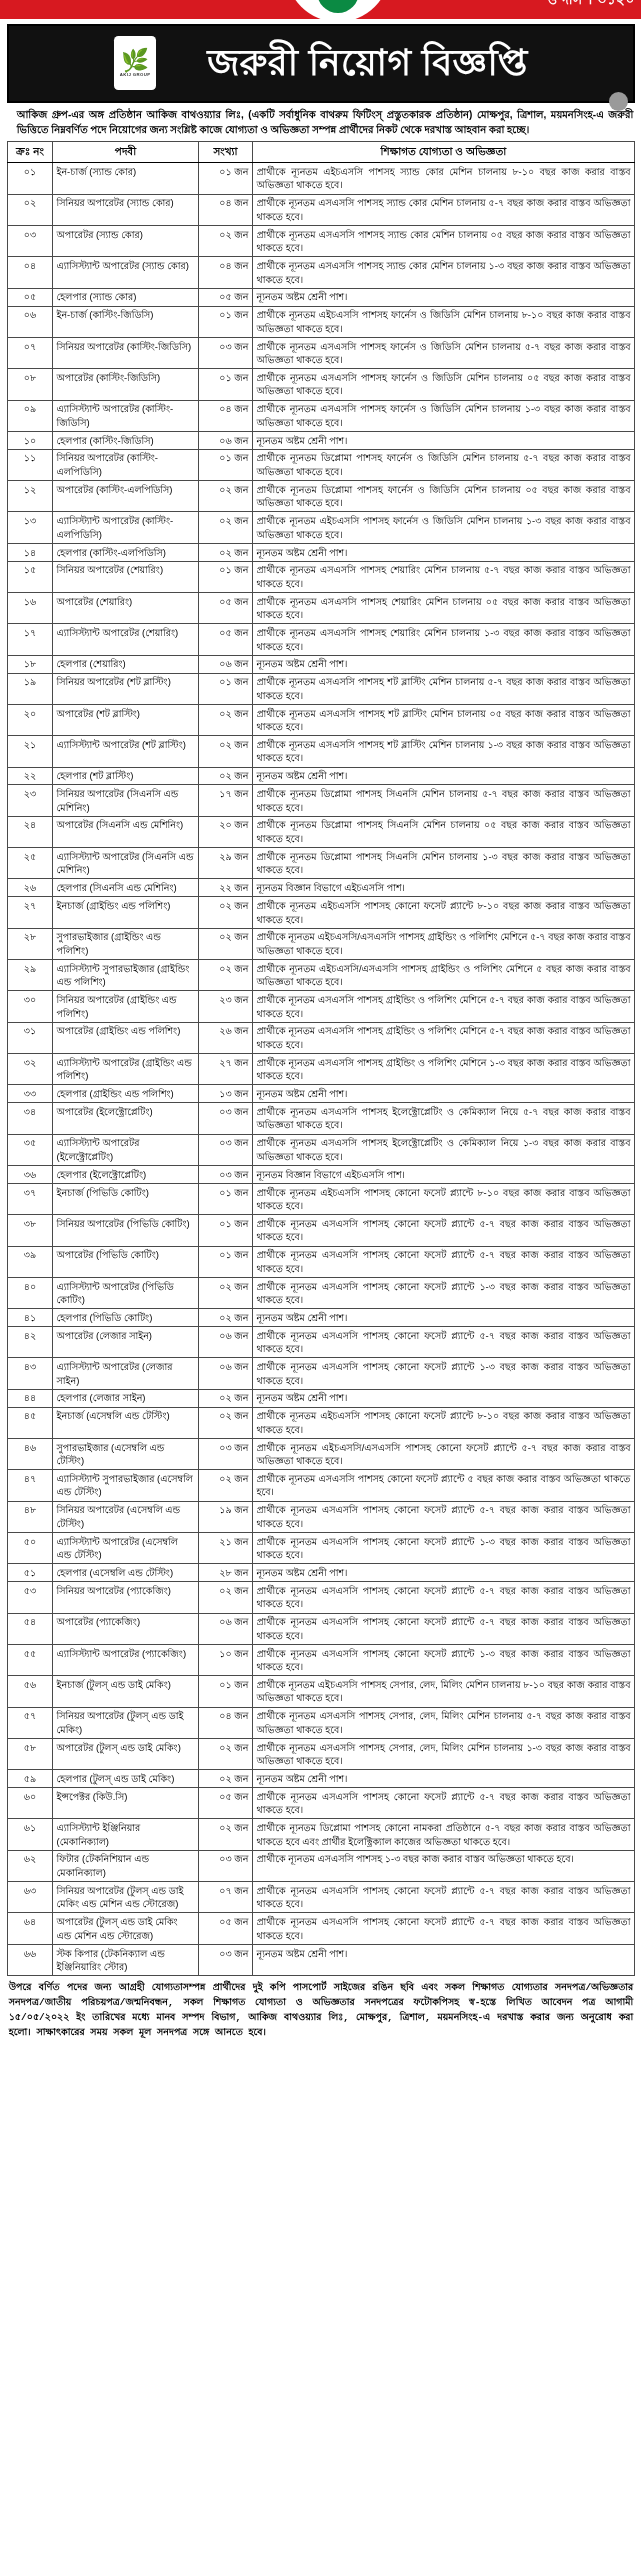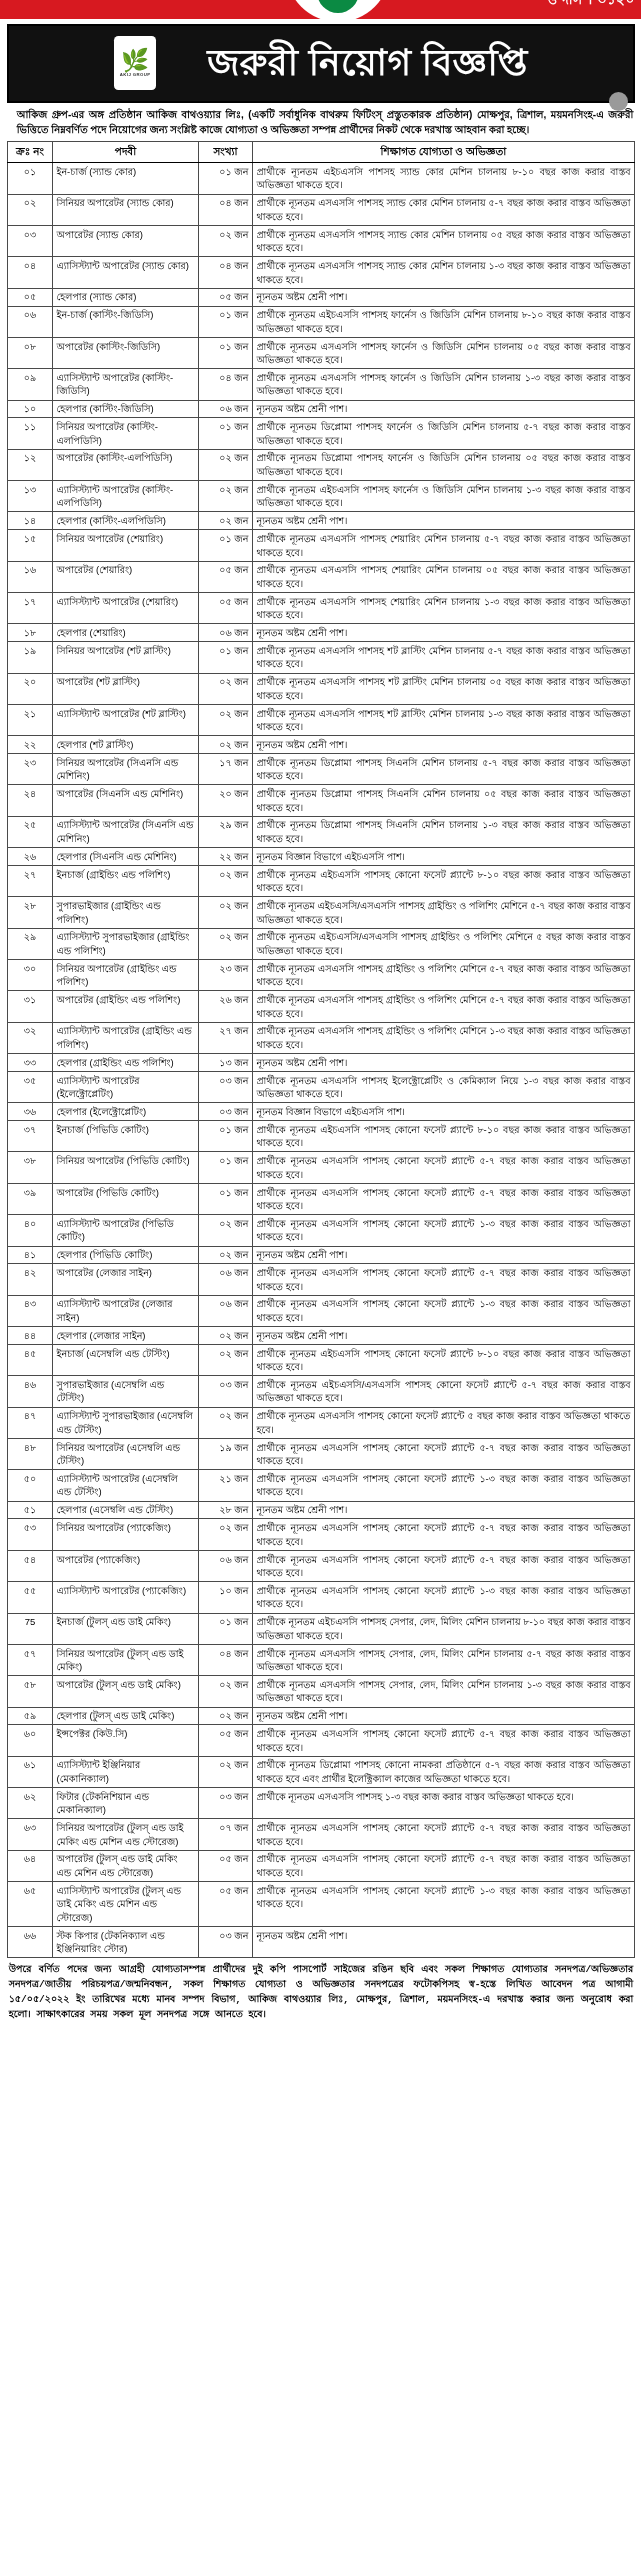--- a/index.html
+++ b/index.html
@@ -236,20 +236,26 @@
             <td class="count">০৫ জন</td>
             <td class="qual">ন্যূনতম অষ্টম শ্রেনী পাশ।</td>
           </tr>
           <tr>
             <td class="sl">০৬</td>
             <td class="post">ইন-চার্জ (কাস্টিং-জিডিসি)</td>
             <td class="count">০১ জন</td>
             <td class="qual">প্রার্থীকে ন্যূনতম এইচএসসি পাশসহ ফার্নেস ও জিডিসি মেশিন চালনায় ৮-১০ বছর কাজ করার বাস্তব অভিজ্ঞতা থাকতে হবে।</td>
           </tr>
           <tr>
+            <td class="sl">০৭</td>
+            <td class="post">সিনিয়র অপারেটর (কাস্টিং-জিডিসি)</td>
+            <td class="count">০৩ জন</td>
+            <td class="qual">প্রার্থীকে ন্যূনতম এসএসসি পাশসহ ফার্নেস ও জিডিসি মেশিন চালনায় ৫-৭ বছর কাজ করার বাস্তব অভিজ্ঞতা থাকতে হবে।</td>
+          </tr>
+          <tr>
             <td class="sl">০৮</td>
             <td class="post">অপারেটর (কাস্টিং-জিডিসি)</td>
             <td class="count">০১ জন</td>
             <td class="qual">প্রার্থীকে ন্যূনতম এসএসসি পাশসহ ফার্নেস ও জিডিসি মেশিন চালনায় ০৫ বছর কাজ করার বাস্তব অভিজ্ঞতা থাকতে হবে।</td>
           </tr>
           <tr>
             <td class="sl">০৯</td>
             <td class="post">এ্যাসিস্ট্যান্ট অপারেটর (কাস্টিং-জিডিসি)</td>
             <td class="count">০৪ জন</td>
             <td class="qual">প্রার্থীকে ন্যূনতম এসএসসি পাশসহ ফার্নেস ও জিডিসি মেশিন চালনায় ১-৩ বছর কাজ করার বাস্তব অভিজ্ঞতা থাকতে হবে।</td>
@@ -392,20 +398,26 @@
             <td class="count">২৭ জন</td>
             <td class="qual">প্রার্থীকে ন্যূনতম এসএসসি পাশসহ গ্রাইন্ডিং ও পলিশিং মেশিনে ১-৩ বছর কাজ করার বাস্তব অভিজ্ঞতা থাকতে হবে।</td>
           </tr>
           <tr>
             <td class="sl">৩৩</td>
             <td class="post">হেলপার (গ্রাইন্ডিং এন্ড পলিশিং)</td>
             <td class="count">১৩ জন</td>
             <td class="qual">ন্যূনতম অষ্টম শ্রেনী পাশ।</td>
           </tr>
           <tr>
+            <td class="sl">৩৪</td>
+            <td class="post">অপারেটর (ইলেক্ট্রোপ্লেটিং)</td>
+            <td class="count">০৩ জন</td>
+            <td class="qual">প্রার্থীকে ন্যূনতম এসএসসি পাশসহ ইলেক্ট্রোপ্লেটিং ও কেমিক্যাল নিয়ে ৫-৭ বছর কাজ করার বাস্তব অভিজ্ঞতা থাকতে হবে।</td>
+          </tr>
+          <tr>
             <td class="sl">৩৫</td>
             <td class="post">এ্যাসিস্ট্যান্ট অপারেটর (ইলেক্ট্রোপ্লেটিং)</td>
             <td class="count">০৩ জন</td>
             <td class="qual">প্রার্থীকে ন্যূনতম এসএসসি পাশসহ ইলেক্ট্রোপ্লেটিং ও কেমিক্যাল নিয়ে ১-৩ বছর কাজ করার বাস্তব অভিজ্ঞতা থাকতে হবে।</td>
           </tr>
           <tr>
             <td class="sl">৩৬</td>
             <td class="post">হেলপার (ইলেক্ট্রোপ্লেটিং)</td>
             <td class="count">০৩ জন</td>
             <td class="qual">ন্যূনতম বিজ্ঞান বিভাগে এইচএসসি পাশ।</td>
@@ -506,21 +518,21 @@
             <td class="count">০৬ জন</td>
             <td class="qual">প্রার্থীকে ন্যূনতম এসএসসি পাশসহ কোনো ফসেট প্ল্যান্টে ৫-৭ বছর কাজ করার বাস্তব অভিজ্ঞতা থাকতে হবে।</td>
           </tr>
           <tr>
             <td class="sl">৫৫</td>
             <td class="post">এ্যাসিস্ট্যান্ট অপারেটর (প্যাকেজিং)</td>
             <td class="count">১০ জন</td>
             <td class="qual">প্রার্থীকে ন্যূনতম এসএসসি পাশসহ কোনো ফসেট প্ল্যান্টে ১-৩ বছর কাজ করার বাস্তব অভিজ্ঞতা থাকতে হবে।</td>
           </tr>
           <tr>
-            <td class="sl">75</td>
+            <td class="sl">৫৬</td>
             <td class="post">ইনচার্জ (টুলস্ এন্ড ডাই মেকিং)</td>
             <td class="count">০১ জন</td>
             <td class="qual">প্রার্থীকে ন্যূনতম এইচএসসি পাশসহ সেপার, লেদ, মিলিং মেশিন চালনায় ৮-১০ বছর কাজ করার বাস্তব অভিজ্ঞতা থাকতে হবে।</td>
           </tr>
           <tr>
             <td class="sl">৫৭</td>
             <td class="post">সিনিয়র অপারেটর (টুলস্ এন্ড ডাই মেকিং)</td>
             <td class="count">০৪ জন</td>
             <td class="qual">প্রার্থীকে ন্যূনতম এসএসসি পাশসহ সেপার, লেদ, মিলিং মেশিন চালনায় ৫-৭ বছর কাজ করার বাস্তব অভিজ্ঞতা থাকতে হবে।</td>
           </tr>
@@ -560,26 +572,20 @@
             <td class="count">০৭ জন</td>
             <td class="qual">প্রার্থীকে ন্যূনতম এসএসসি পাশসহ কোনো ফসেট প্ল্যান্টে ৫-৭ বছর কাজ করার বাস্তব অভিজ্ঞতা থাকতে হবে।</td>
           </tr>
           <tr>
             <td class="sl">৬৪</td>
             <td class="post">অপারেটর (টুলস্ এন্ড ডাই মেকিং এন্ড মেশিন এন্ড স্টোরেজ)</td>
             <td class="count">০৫ জন</td>
             <td class="qual">প্রার্থীকে ন্যূনতম এসএসসি পাশসহ কোনো ফসেট প্ল্যান্টে ৫-৭ বছর কাজ করার বাস্তব অভিজ্ঞতা থাকতে হবে।</td>
           </tr>
           <tr>
-            <td class="sl">৬৫</td>
-            <td class="post">এ্যাসিস্ট্যান্ট অপারেটর (টুলস্ এন্ড ডাই মেকিং এন্ড মেশিন এন্ড স্টোরেজ)</td>
-            <td class="count">০৫ জন</td>
-            <td class="qual">প্রার্থীকে ন্যূনতম এসএসসি পাশসহ কোনো ফসেট প্ল্যান্টে ১-৩ বছর কাজ করার বাস্তব অভিজ্ঞতা থাকতে হবে।</td>
-          </tr>
-          <tr>
             <td class="sl">৬৬</td>
             <td class="post">স্টক কিপার (টেকনিক্যাল এন্ড ইঞ্জিনিয়ারিং স্টোর)</td>
             <td class="count">০৩ জন</td>
             <td class="qual">ন্যূনতম অষ্টম শ্রেনী পাশ।</td>
           </tr>
         </tbody>
     </table>
   </div>
 
   <div class="footer-note">উপরে বর্ণিত পদের জন্য আগ্রহী যোগ্যতাসম্পন্ন প্রার্থীদের দুই কপি পাসপোর্ট সাইজের রঙিন ছবি এবং সকল শিক্ষাগত যোগ্যতার সনদপত্র/অভিজ্ঞতার সনদপত্র/জাতীয় পরিচয়পত্র/জন্মনিবন্ধন, সকল শিক্ষাগত যোগ্যতা ও অভিজ্ঞতার সনদপত্রের ফটোকপিসহ স্ব-হস্তে লিখিত আবেদন পত্র আগামী ১৫/০৫/২০২২ ইং তারিখের মধ্যে মানব সম্পদ বিভাগ, আকিজ বাথওয়্যার লিঃ, মোক্ষপুর, ত্রিশাল, ময়মনসিংহ-এ দরখাস্ত করার জন্য অনুরোধ করা হলো। সাক্ষাৎকারের সময় সকল মূল সনদপত্র সঙ্গে আনতে হবে।</div>

